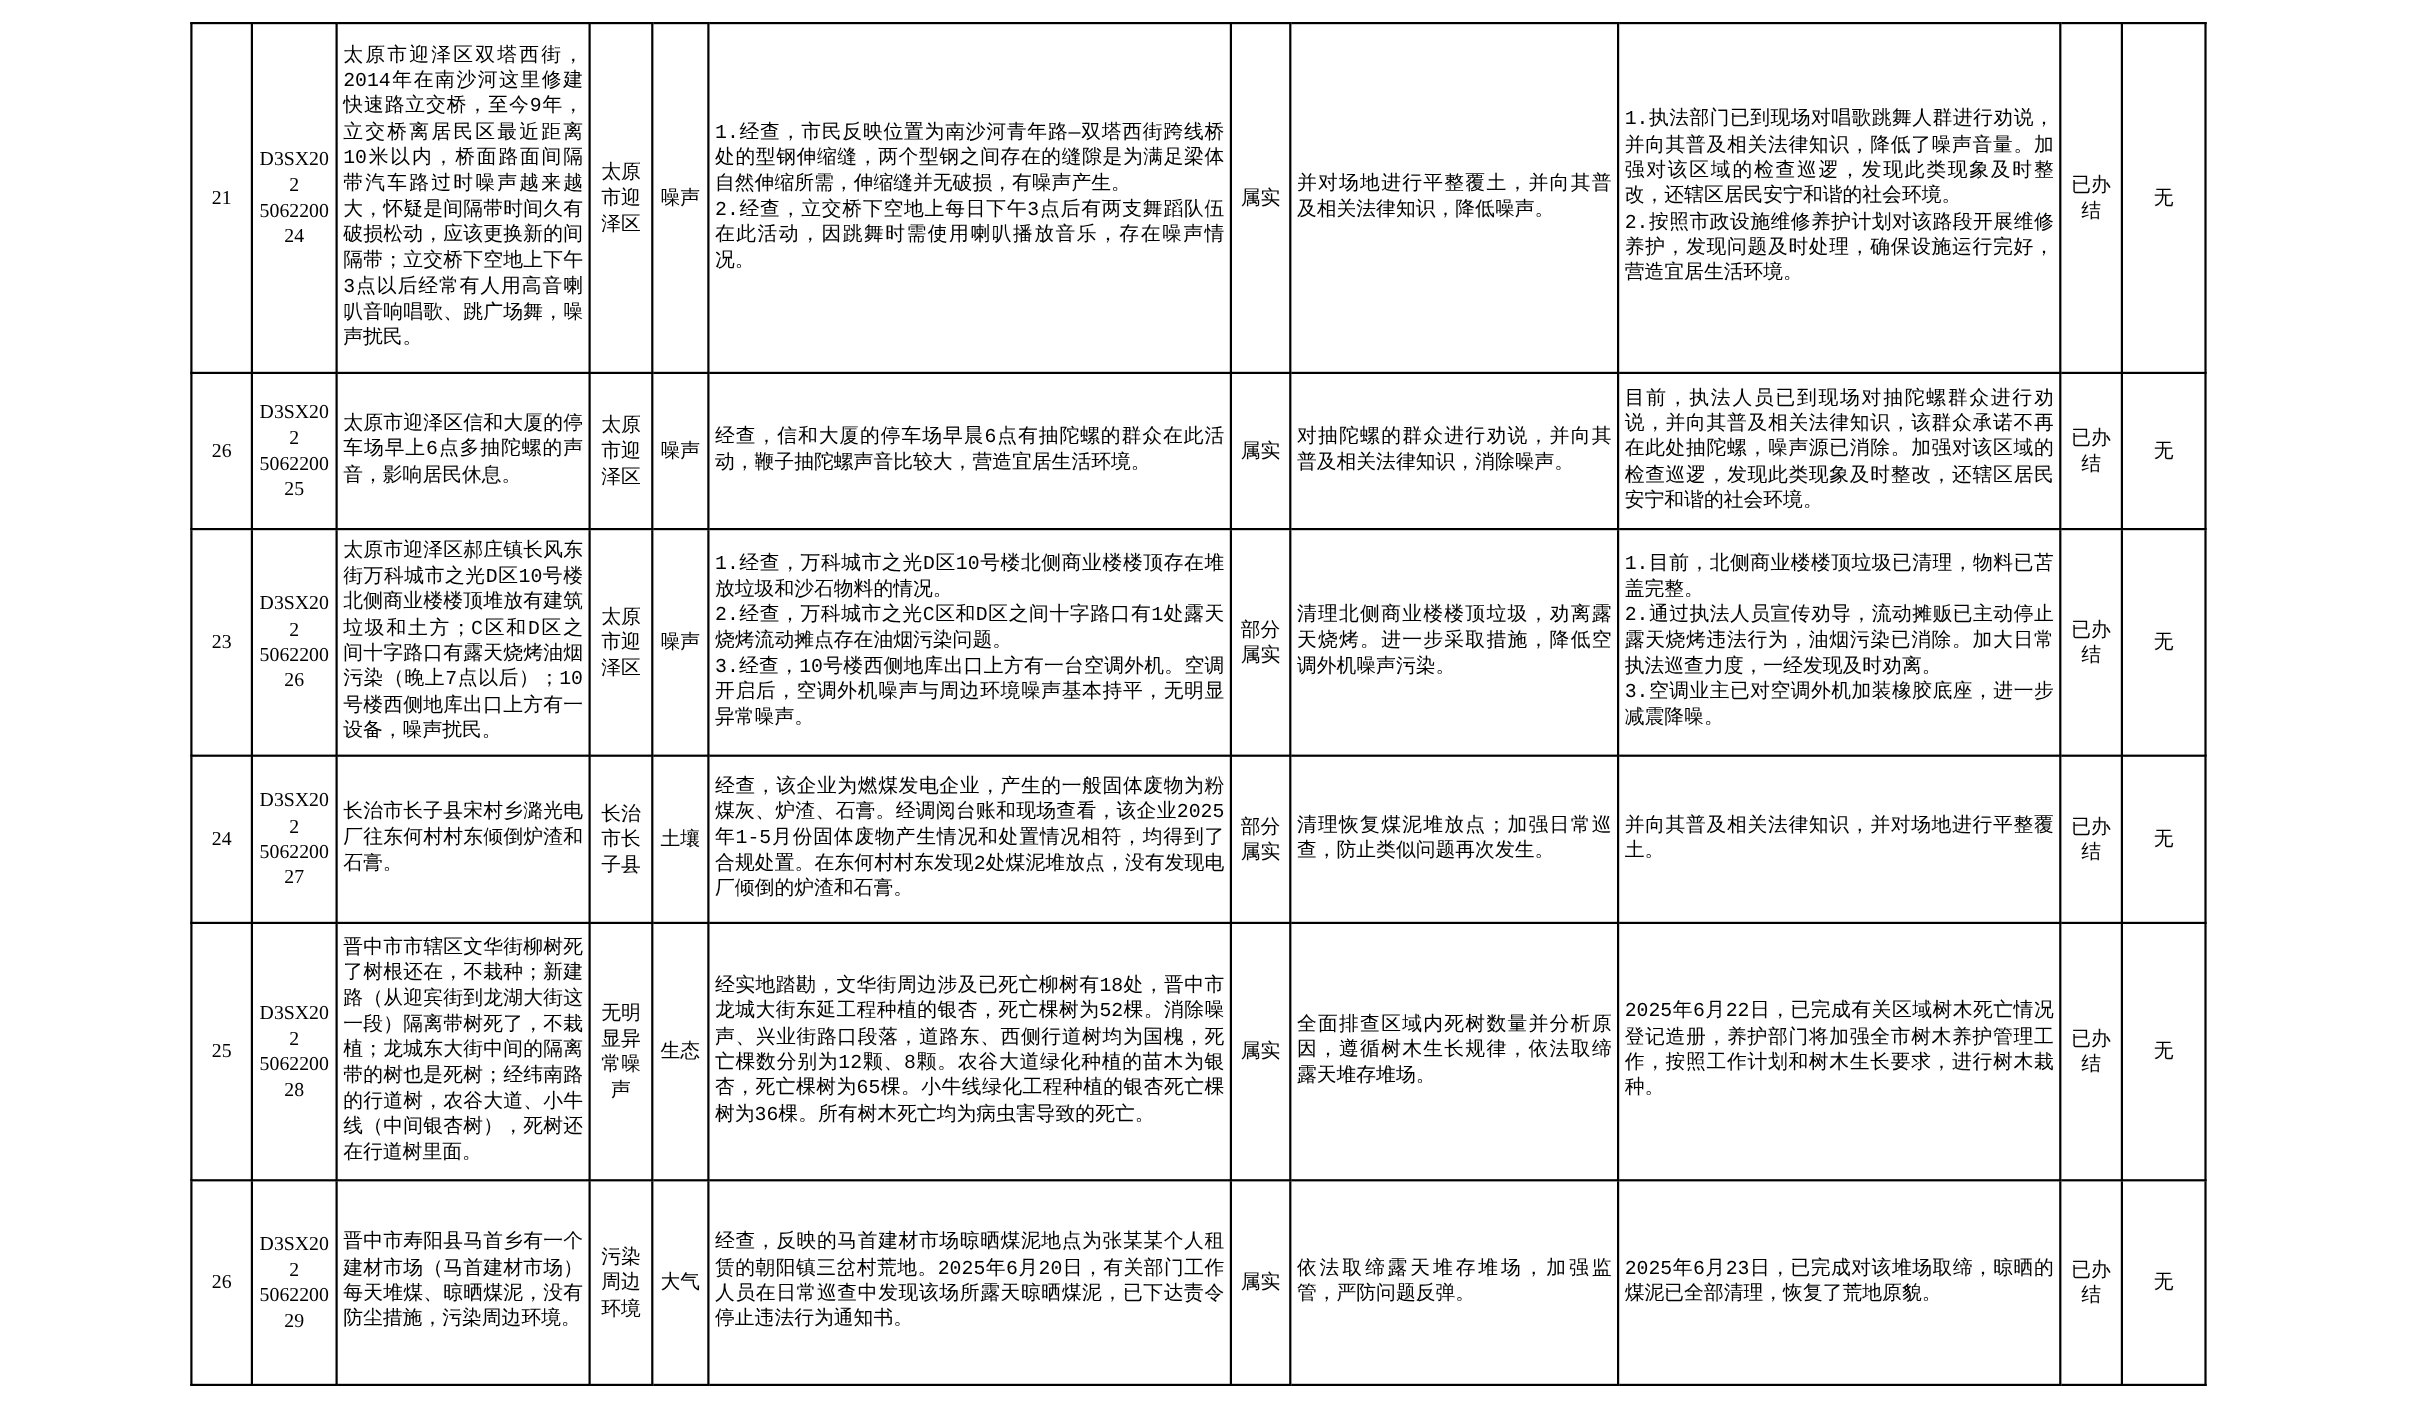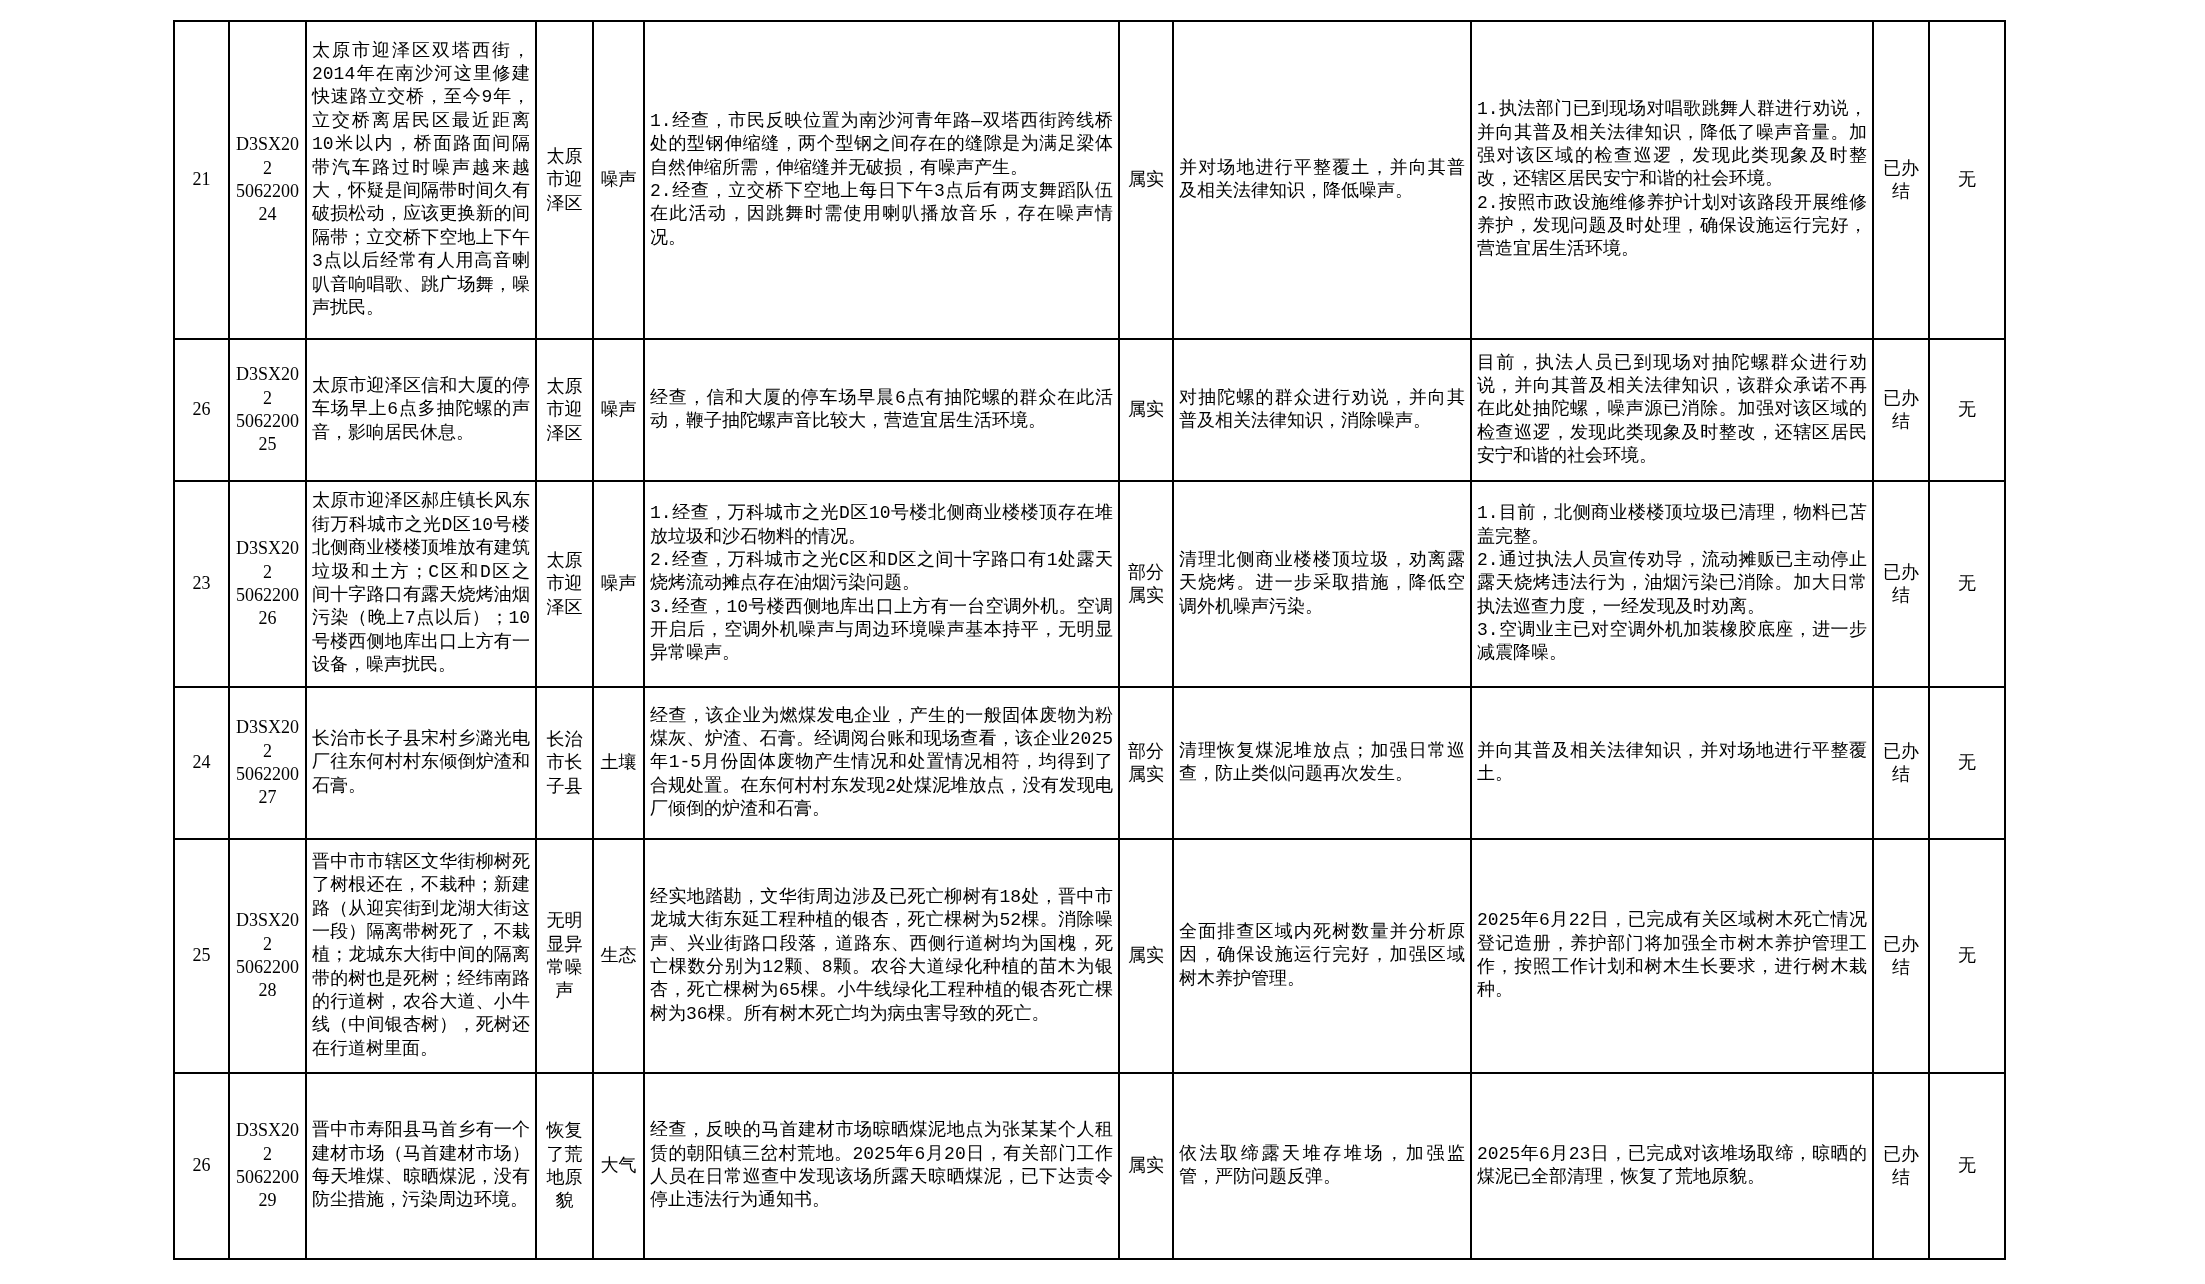--- a/index.html
+++ b/index.html
@@ -112,32 +112,32 @@
       <tr style="height:234px">
         <td class="c">25</td>
         <td class="c">D3SX202
 5062200
 28</td>
         <td class="l">晋中市市辖区文华街柳树死了树根还在，不栽种；新建路（从迎宾街到龙湖大街这一段）隔离带树死了，不栽植；龙城东大街中间的隔离带的树也是死树；经纬南路的行道树，农谷大道、小牛线（中间银杏树），死树还在行道树里面。</td>
         <td class="c">无明显异常噪声</td>
         <td class="c">生态</td>
         <td class="l">经实地踏勘，文华街周边涉及已死亡柳树有18处，晋中市龙城大街东延工程种植的银杏，死亡棵树为52棵。消除噪声、兴业街路口段落，道路东、西侧行道树均为国槐，死亡棵数分别为12颗、8颗。农谷大道绿化种植的苗木为银杏，死亡棵树为65棵。小牛线绿化工程种植的银杏死亡棵树为36棵。所有树木死亡均为病虫害导致的死亡。</td>
         <td class="c">属实</td>
-        <td class="l">全面排查区域内死树数量并分析原因，确保设施运行完好，加强区域树木养护管理。</td>
+        <td class="l">全面排查区域内死树数量并分析原因，遵循树木生长规律，依法取缔露天堆存堆场。</td>
         <td class="l">2025年6月22日，已完成有关区域树木死亡情况登记造册，养护部门将加强全市树木养护管理工作，按照工作计划和树木生长要求，进行树木栽种。</td>
         <td class="c">已办结</td>
         <td class="c">无</td>
       </tr>
       <tr style="height:186px">
         <td class="c">26</td>
         <td class="c">D3SX202
 5062200
 29</td>
         <td class="l">晋中市寿阳县马首乡有一个建材市场（马首建材市场）每天堆煤、晾晒煤泥，没有防尘措施，污染周边环境。</td>
-        <td class="c">恢复了荒地原貌</td>
+        <td class="c">污染周边环境</td>
         <td class="c">大气</td>
         <td class="l">经查，反映的马首建材市场晾晒煤泥地点为张某某个人租赁的朝阳镇三岔村荒地。2025年6月20日，有关部门工作人员在日常巡查中发现该场所露天晾晒煤泥，已下达责令停止违法行为通知书。</td>
         <td class="c">属实</td>
         <td class="l">依法取缔露天堆存堆场，加强监管，严防问题反弹。</td>
         <td class="l">2025年6月23日，已完成对该堆场取缔，晾晒的煤泥已全部清理，恢复了荒地原貌。</td>
         <td class="c">已办结</td>
         <td class="c">无</td>
       </tr>
     </tbody>
   </table>

